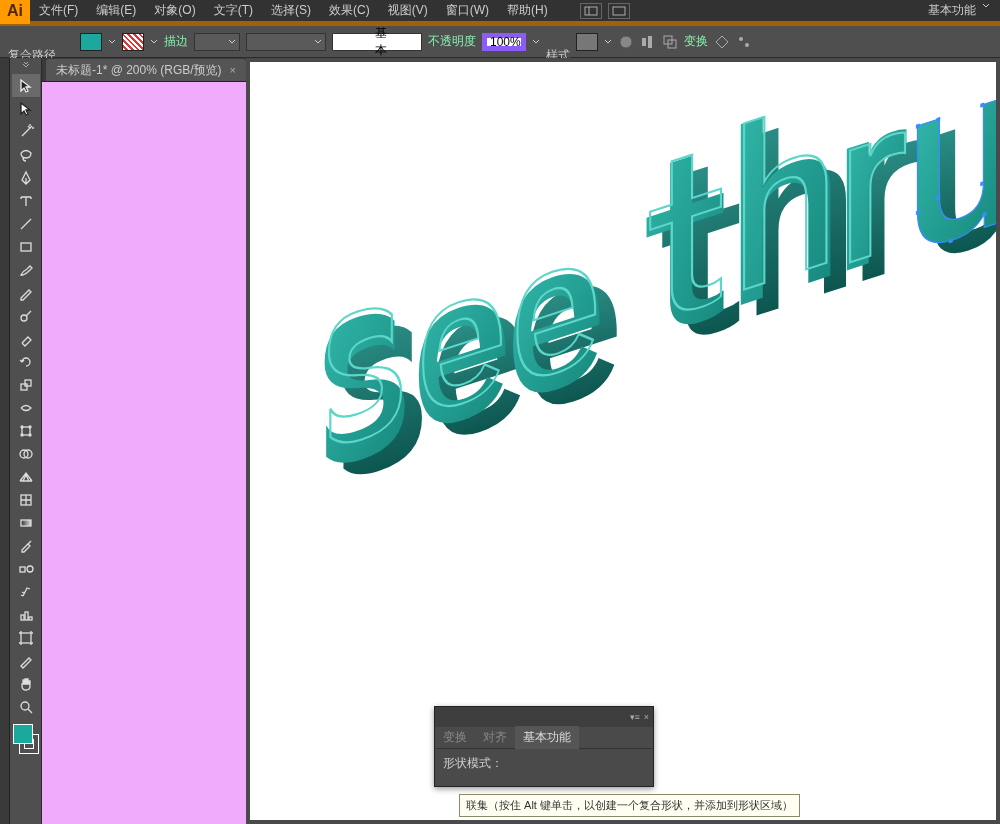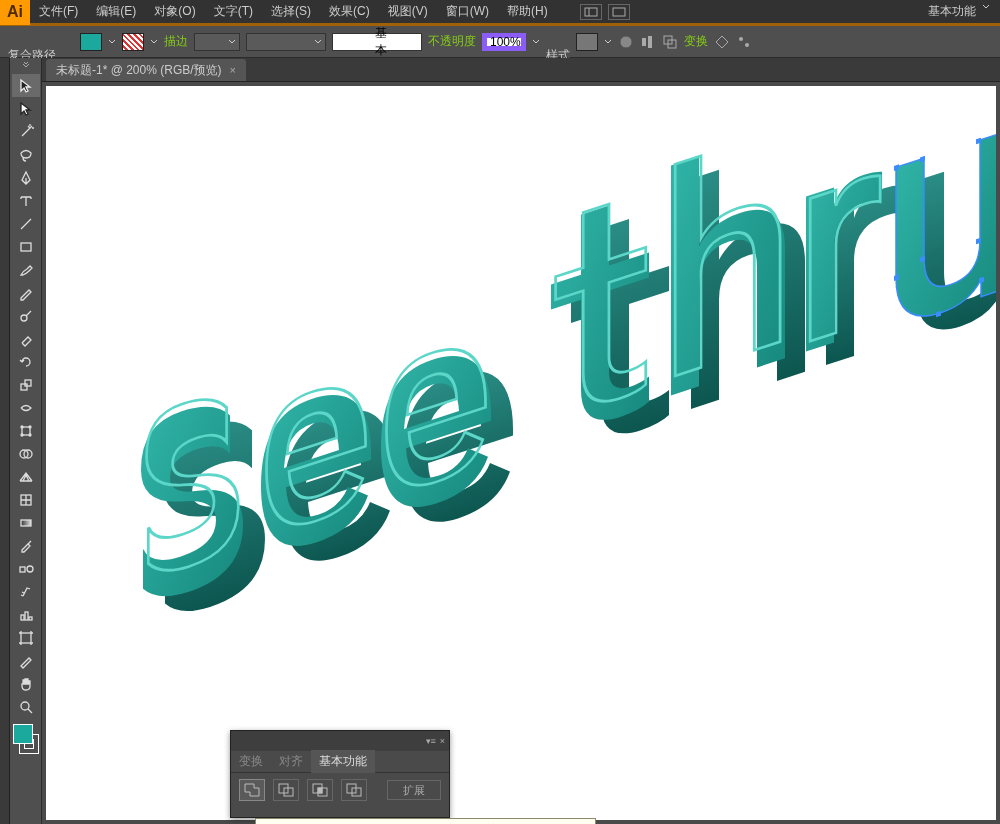--- a/index.html
+++ b/index.html
@@ -1,50 +1,50 @@
 <!DOCTYPE html>
 <html><head>
 <meta charset="utf-8">
 <style>
 * { margin:0; padding:0; box-sizing:border-box; font-family:"Microsoft YaHei",Arial,sans-serif; }
 body { width:1000px; height:824px; background:#4a4a4a; overflow:hidden; user-select:none; font-size:12px; }
 
 
-.menubar { height:26px; background:#323232; display:flex; align-items:center; color:#ccc; border-bottom:3px solid #a16207; position:relative; }
+.menubar { height:26px; background:#323232; display:flex; align-items:center; color:#ccc; border-bottom:5px solid #a16207; position:relative; }
 .ai-logo { width:30px; height:26px; background:#ff9a00; display:flex; align-items:center; justify-content:center; color:#4d2a00; font-weight:bold; font-size:16px; }
 .menu-item { padding:0 9px; cursor:pointer; }
 .menu-sep { width:20px; }
 .mini-icon { width:22px; height:16px; border:1px solid #666; margin:0 3px; display:flex; align-items:center; justify-content:center; }
 .mini-icon svg { stroke:#aaa; }
 .mb-right { margin-left:auto; color:#ccc; padding:0 10px; display:flex; align-items:flex-start; }
 .mb-right svg { margin-left:6px; }
 
 
 .ctrlbar { height:32px; background:#4f4f4f; display:flex; align-items:center; color:#ccc; padding:0 8px; gap:6px; border-bottom:1px solid #2b2b2b; }
 .ctrlbar .label { color:#ccc;margin-top:27px; }
 .swatch { width:22px; height:18px; border:1px solid #222; position:relative; }
-.orange { color:#84cc16; }
+.orange { color:#86efac; }
 .dd { width:46px; height:18px; background:#5a5a5a; border:1px solid #333; display:flex; align-items:center; justify-content:space-between; padding:0 3px; }
 .txtbox { width:44px; height:18px; background:#fff; color:#000; display:flex; align-items:center; padding:0 3px; border:5px solid #8b5cf6; }
 .seg { display:flex; align-items:center; gap:4px; }
 
 
 .workspace { display:flex; height:766px; }
 .edgecol { width:10px; background:#3a3a3a; border-right:1px solid #222; }
 .toolcol { width:32px; background:#4f4f4f; border-right:1px solid #2b2b2b; display:flex; flex-direction:column; align-items:center; padding-top:4px; }
 .tool { width:28px; height:23px; display:flex; align-items:center; justify-content:center; cursor:pointer; margin-bottom:0px; }
 .tool.sel { background:#6a6a6a; }
 .tool svg { stroke:#ddd; fill:none; stroke-width:1.3; }
 .chevs { width:28px; height:12px; display:flex; justify-content:center; }
 .fillstroke { width:30px; height:34px; position:relative; margin-top:4px; }
 .fs-fill { width:20px; height:20px; position:absolute; top:2px; left:2px; background:#1aa99c; border:1px solid #fff; }
 .fs-stroke { width:20px; height:20px; position:absolute; bottom:2px; right:2px; border:1px solid #fff; }
 .fs-stroke::after { content:""; position:absolute; inset:4px; border:1px solid #fff; background:#4f4f4f; }
 
-.docarea { flex:1; display:flex; flex-direction:column; background:#f0abfc; }
+.docarea { flex:1; display:flex; flex-direction:row; background:#f0abfc; }
 .tabrow { height:24px; background:#3a3a3a; display:flex; align-items:flex-end; border-bottom:1px solid #222; }
 .tab { height:22px; background:#555; color:#ccc; padding:3px 10px; display:flex; align-items:center; gap:8px; border-top-left-radius:3px; border-top-right-radius:3px; margin-left:4px; }
 .tab .x { color:#aaa; font-size:11px; }
 
 .canvas-wrap { flex:1; position:relative; background:#4a4a4a; }
 .canvas { position:absolute; left:4px; right:4px; top:4px; bottom:4px; background:#fff; }
 .art { position:absolute; inset:0; }
 
 
 .panel { position:absolute; left:188px; top:648px; width:220px; background:#4a4a4a; border:1px solid #222; box-shadow:0 2px 6px rgba(0,0,0,.4); color:#ccc; }
@@ -439,47 +439,21 @@
         <div class="panel-hdr">
           <span class="ico">▾≡</span>
           <span class="ico">×</span>
         </div>
         <div class="panel-tabs">
           <div class="ptab">变换</div>
           <div class="ptab">对齐</div>
           <div class="ptab active">基本功能</div>
         </div>
         <div class="panel-body">
-          <div class="prow">
-            <div class="pbtn sel">
-                <svg width="18" height="16">
-                  <path d="M2 2 h9 v4 h5 v8 h-9 v-4 h-5 z"></path>
-                </svg>
-              </div>
-            <div class="pbtn">
-                <svg width="18" height="16">
-                  <rect x="2" y="2" width="9" height="9"></rect>
-                  <rect x="7" y="6" width="9" height="8"></rect>
-                </svg>
-              </div>
-            <div class="pbtn">
-                <svg width="18" height="16">
-                  <rect x="2" y="2" width="9" height="9"></rect>
-                  <rect x="7" y="6" width="9" height="8"></rect>
-                  <rect x="7" y="6" width="4" height="5" fill="#bbb"></rect>
-                </svg>
-              </div>
-            <div class="pbtn">
-                <svg width="18" height="16">
-                  <rect x="2" y="2" width="9" height="9"></rect>
-                  <rect x="7" y="6" width="9" height="8"></rect>
-                </svg>
-              </div>
-            <div class="expand-btn">扩展</div>
-          </div>
+          <div class="plabel">形状模式：</div>
 
         </div>
       </div>
 
       <div class="tooltip">联集（按住 Alt 键单击，以创建一个复合形状，并添加到形状区域）</div>
 
     </div>
   </div>
 </div>
 

